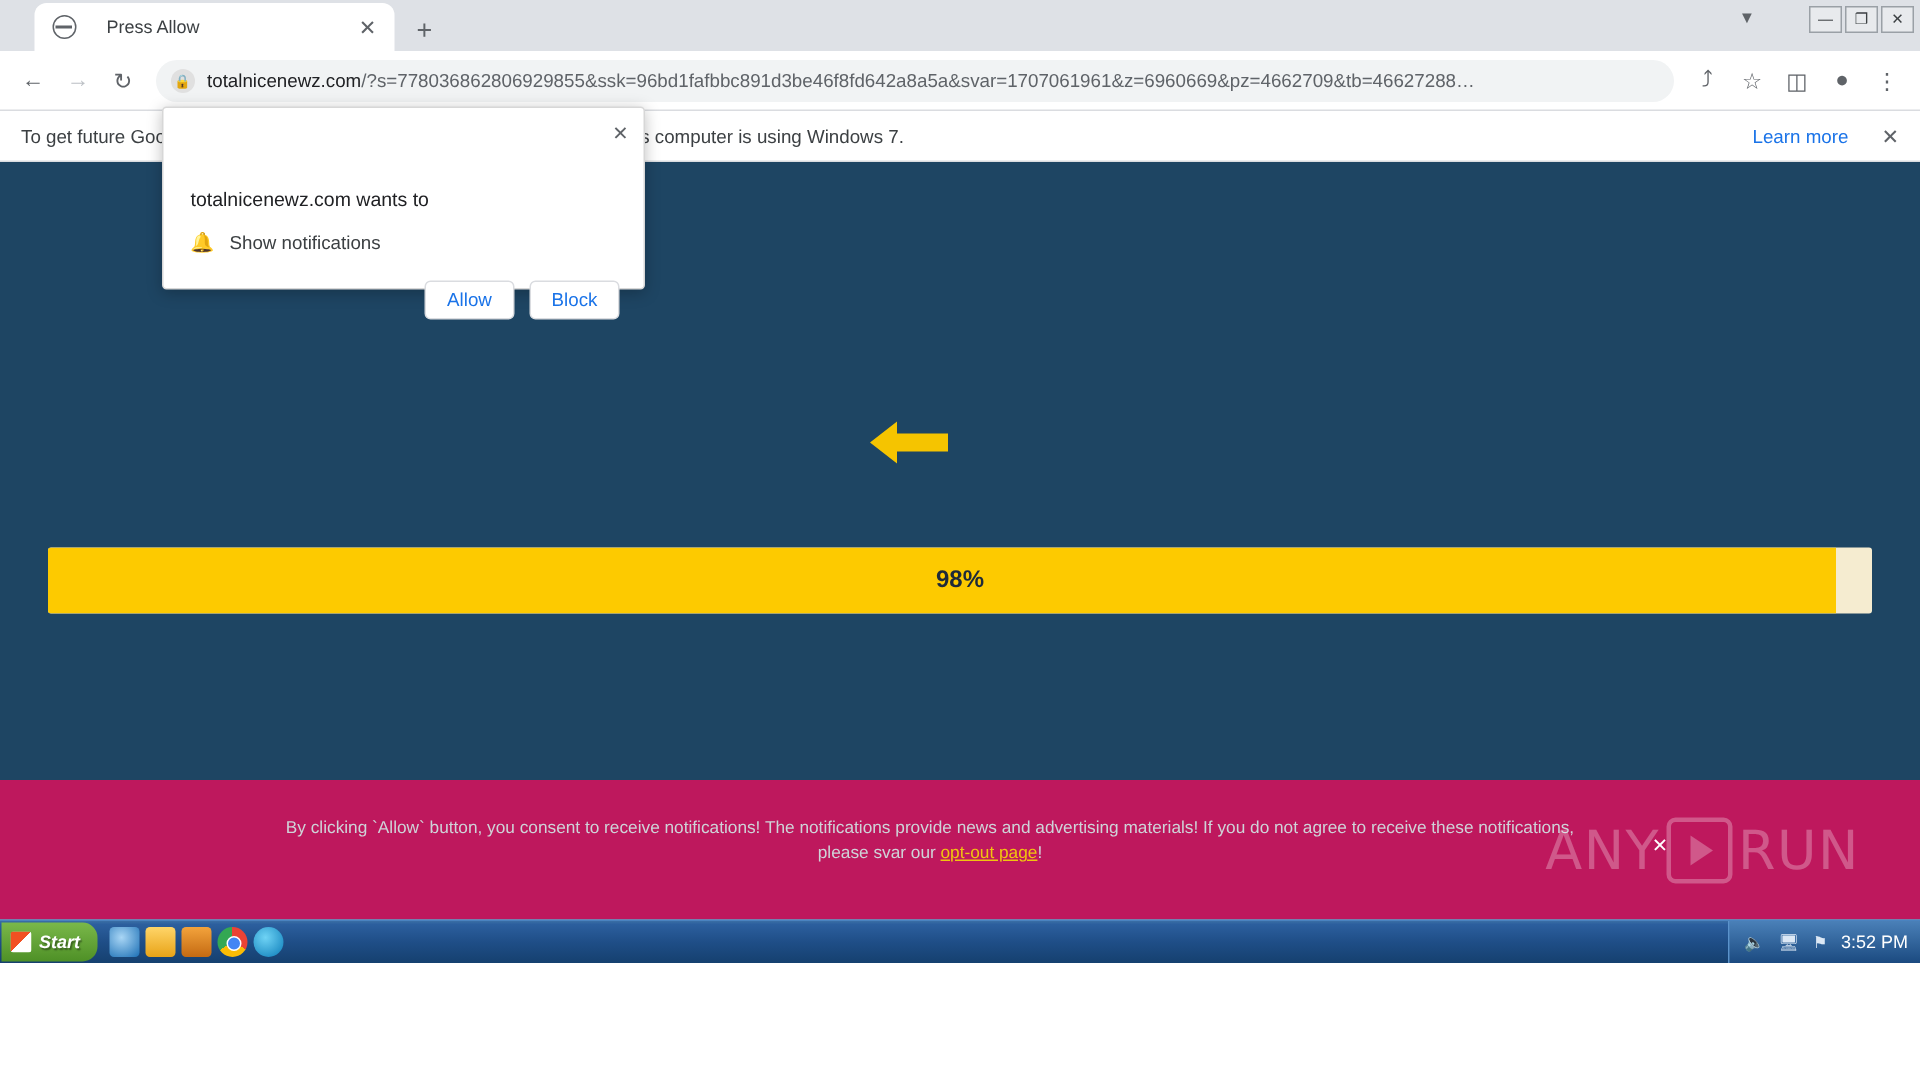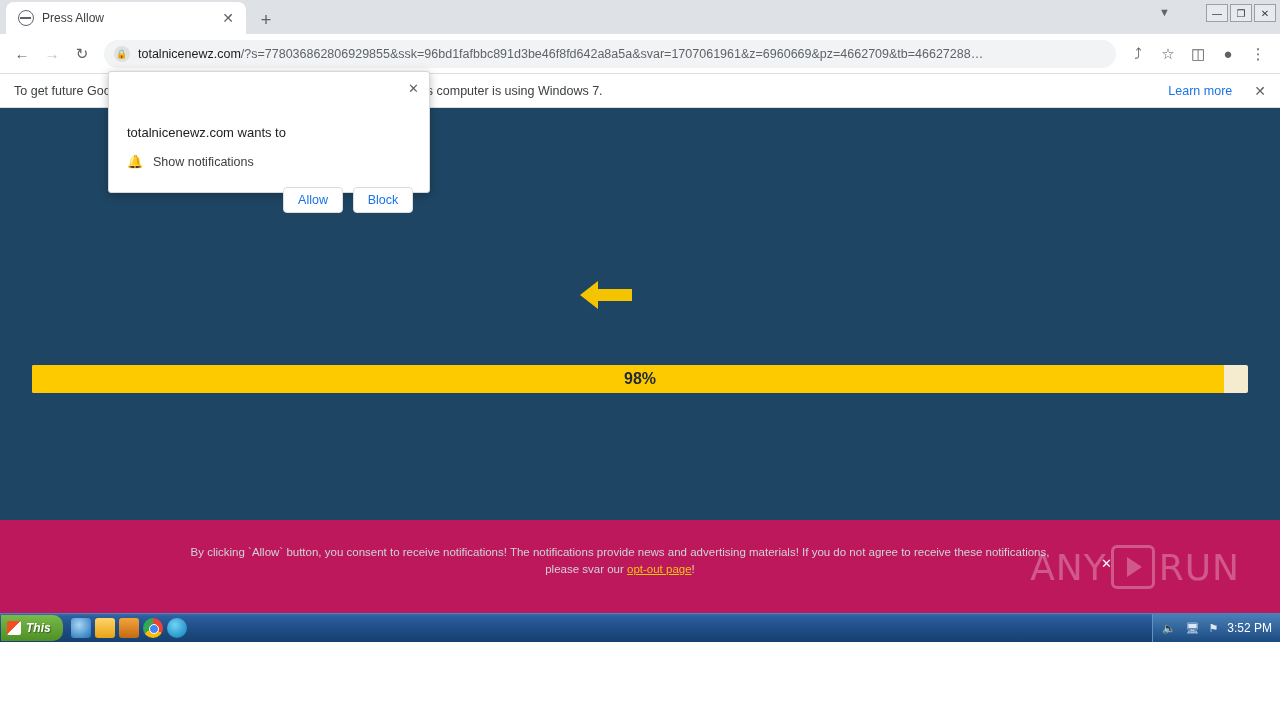--- a/index.html
+++ b/index.html
@@ -17,22 +17,22 @@
     display: flex;
     align-items: flex-end;
     position: relative;
   }
   .tab {
     width: 240px; height: 32px;
     background: #ffffff;
     border-radius: 8px 8px 0 0;
     display: flex; align-items: center;
     padding: 0 8px 0 12px;
-    margin-left: 6px;
-    gap: 8px;
+    margin-left: 23px;
+    gap: 20px;
   }
   .tab-favicon {
     width: 16px; height: 16px;
     border-radius: 50%;
     border: 1.5px solid #5f6368;
     position: relative; flex: 0 0 auto;
   }
   .tab-favicon::after {
     content: ""; position: absolute; left: 1px; top: 6px;
     width: 11px; height: 1.5px; background: #5f6368;
@@ -151,21 +151,21 @@
     background: #1e4563;
     position: relative;
     overflow: hidden;
   }
   .arrow-left {
     position: absolute; left: 580px; top: 170px;
     width: 52px; height: 34px;
   }
   .progress-wrap {
     position: absolute; left: 32px; top: 257px;
-    width: 1216px; height: 28px;
+    width: 1216px; height: 44px;
     background: #f5ecd0;
     border-radius: 2px;
     overflow: hidden;
   }
   .progress-fill {
     height: 100%; width: 98%;
     background: #fdca00;
   }
   .progress-label {
     position: absolute; left: 0; top: 0; width: 100%; height: 100%;
@@ -350,21 +350,21 @@
   </div>
   <div class="perm-actions">
     <div class="perm-btn">Allow</div>
     <div class="perm-btn">Block</div>
   </div>
 </div>
 
 <div class="taskbar">
   <div class="start-btn">
     <span class="start-flag"></span>
-    <span>This</span>
+    <span>Start</span>
   </div>
   <div class="qlaunch">
     <div class="ql-icon ql-ie"></div>
     <div class="ql-icon ql-folder"></div>
     <div class="ql-icon ql-media"></div>
     <div class="ql-icon ql-chrome"></div>
     <div class="ql-icon ql-edge"></div>
   </div>
   <div class="tray">
     <span class="tray-icon">🔈</span>

